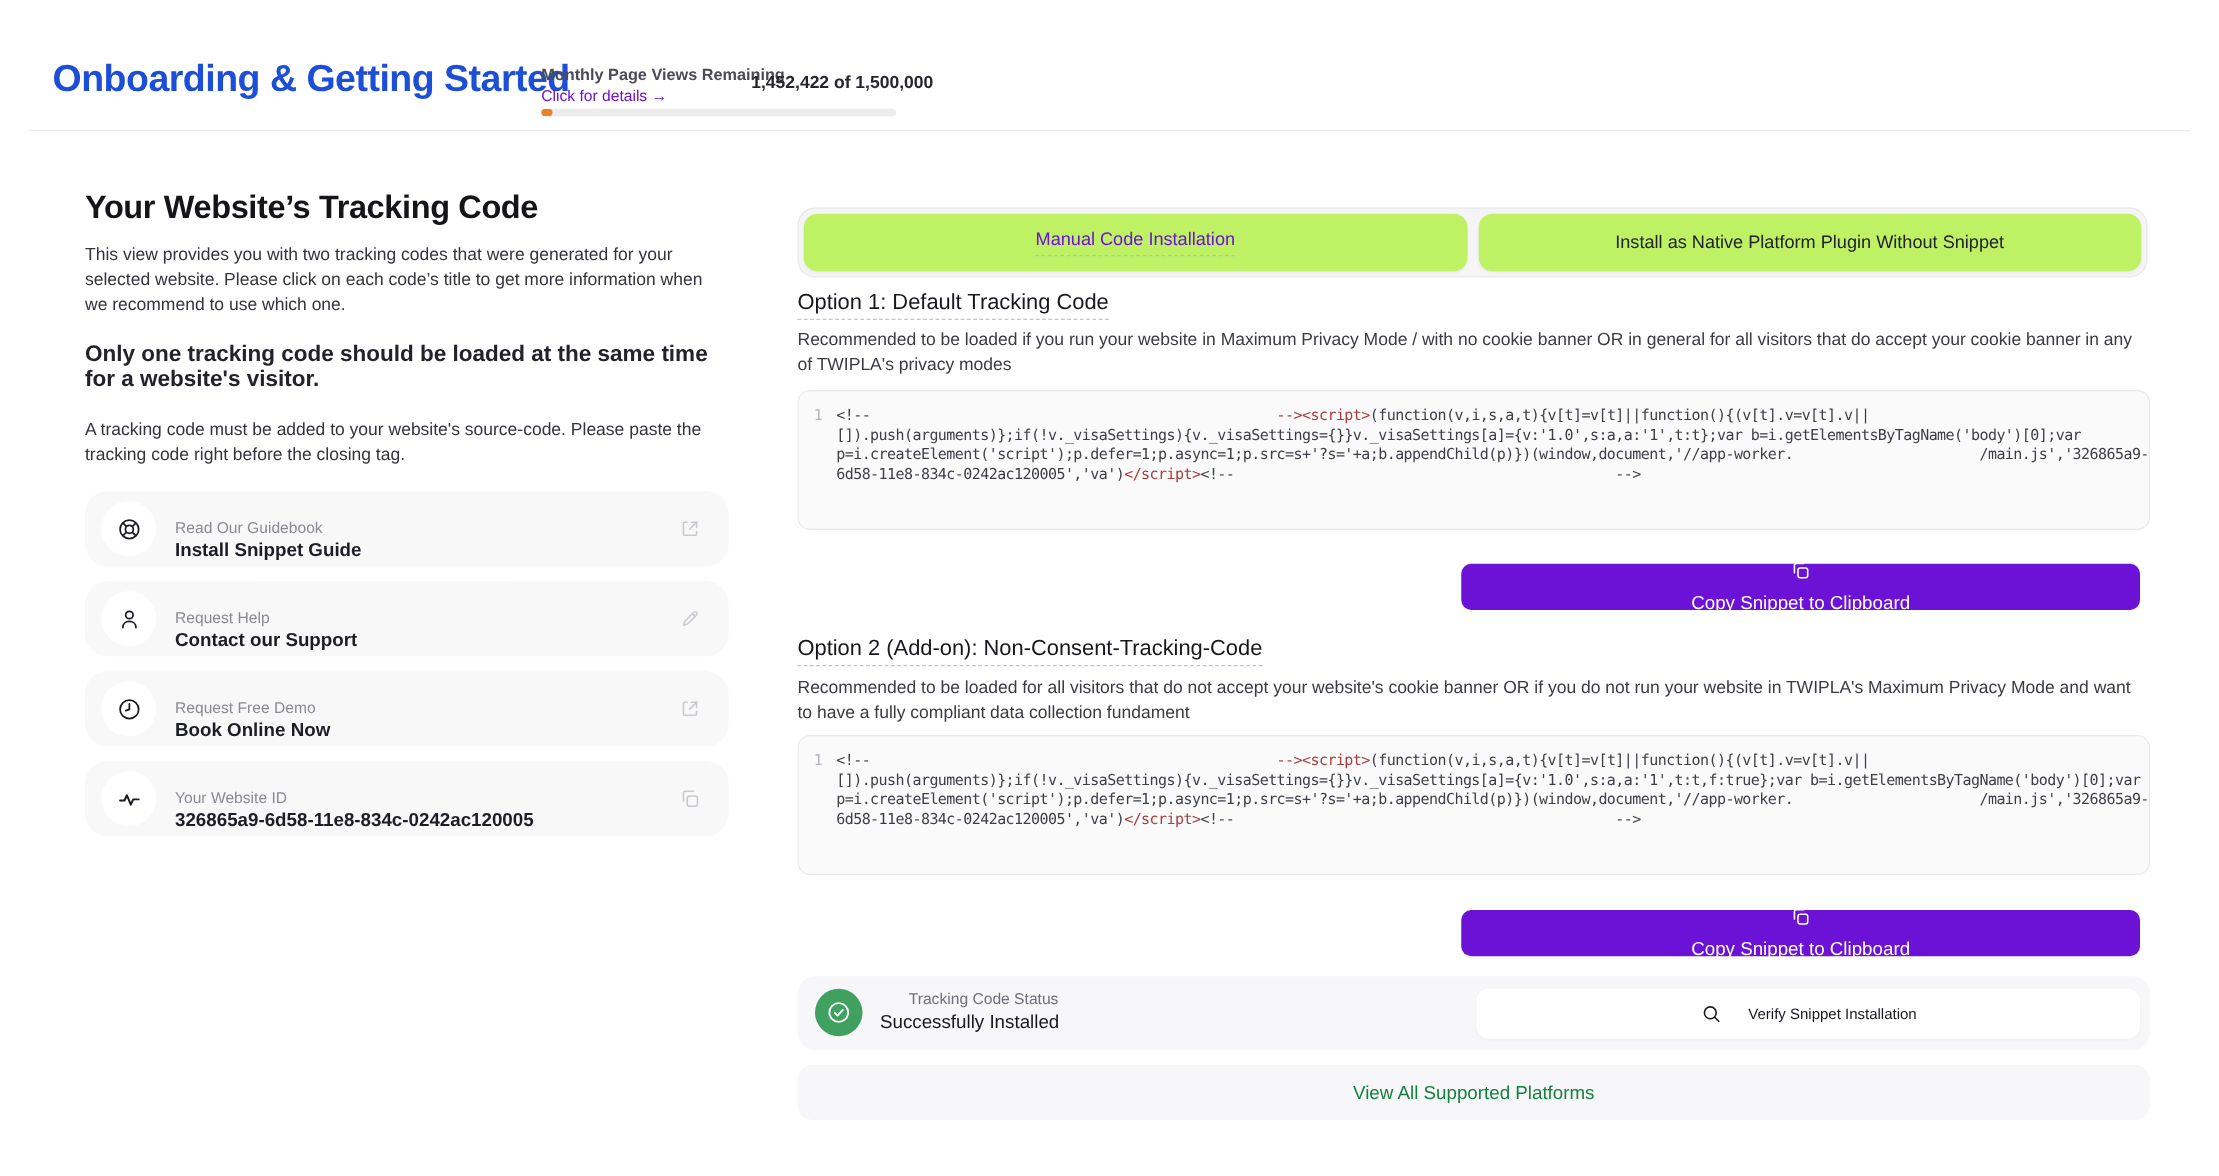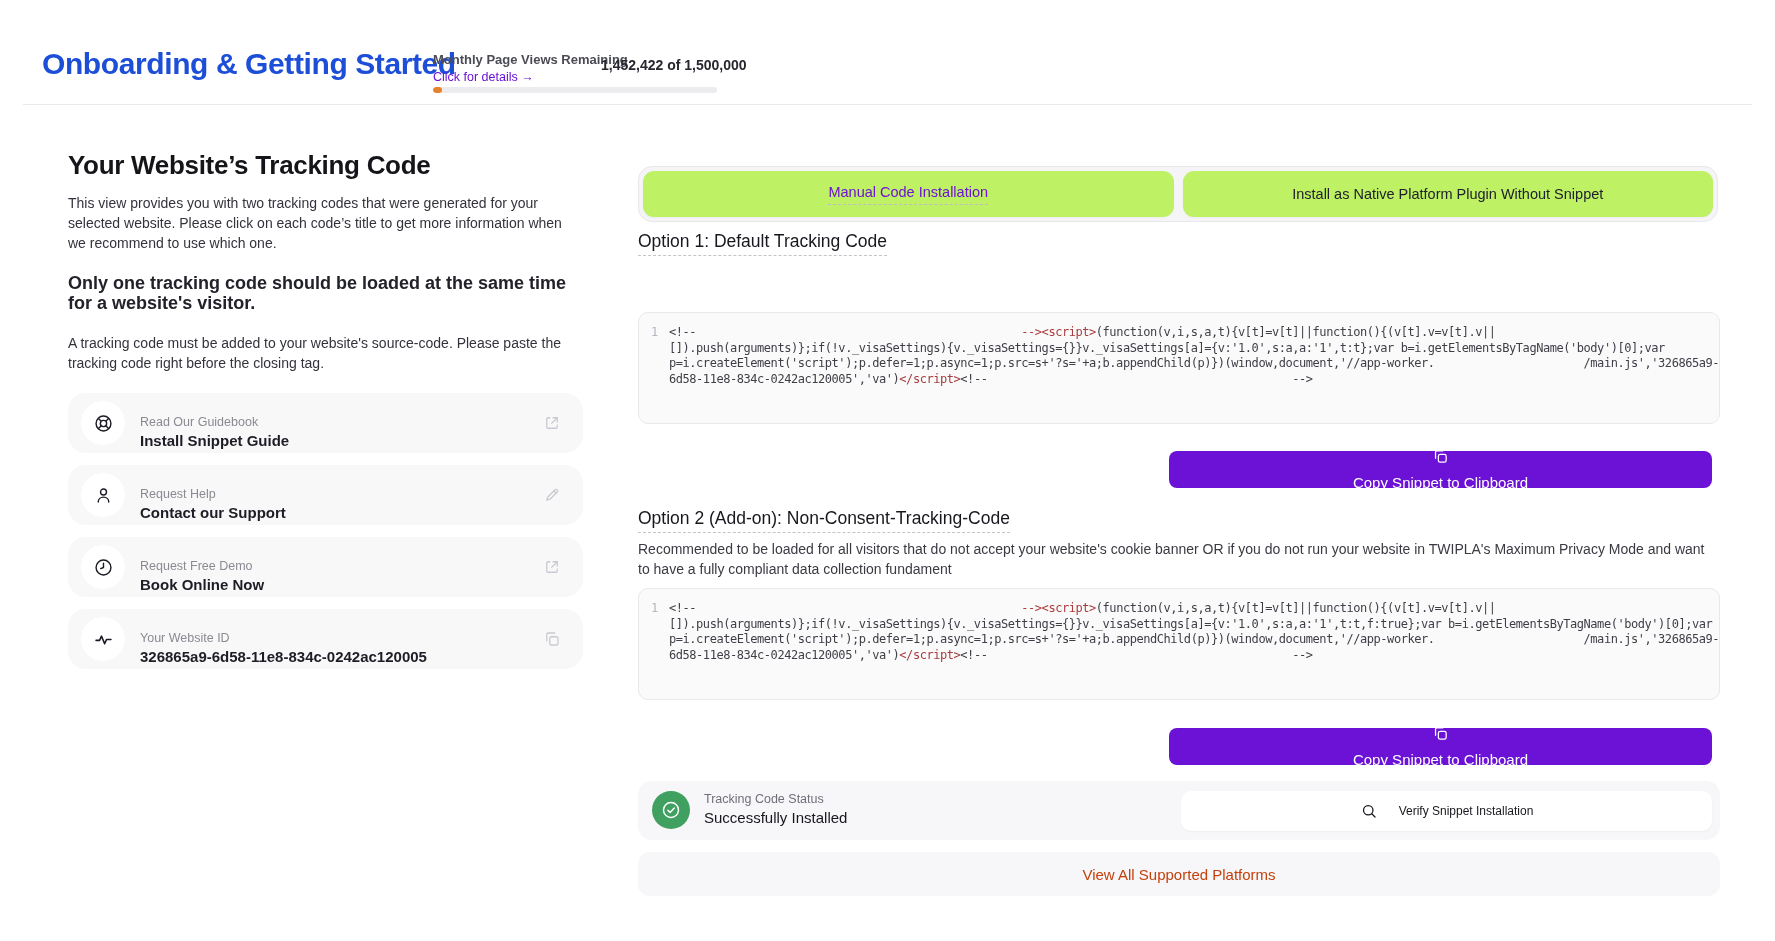--- a/index.html
+++ b/index.html
@@ -73,30 +73,30 @@
     flex-direction:column;
   }
   .status-bar{
     position:absolute;left:0;top:781px;width:1082px;height:59px;background:#f7f7f9;border-radius:14px;
   }
   .status-bubble{
     position:absolute;left:14px;top:10px;width:38px;height:38px;border-radius:50%;
     background:var(--green,#40a060);display:flex;align-items:center;justify-content:center;color:#fff;
   }
   .status-txt{position:absolute;left:66px;top:11px;}
-  .status-txt .lbl{font-size:12.5px;color:#6f6f79;margin-bottom:3px;}
+  .status-txt .lbl{font-size:12.5px;color:#6f6f79;margin-bottom:3px;margin-left:23px;}
   .status-txt .val{font-size:15px;font-weight:500;color:#17171e;}
   .verify-btn{
     position:absolute;right:8px;top:10px;width:531px;height:40px;background:#fff;border:none;border-radius:10px;
     display:flex;align-items:center;justify-content:center;gap:21px;font-size:12px;color:#17171e;
     cursor:pointer;font-family:"Liberation Sans",sans-serif;box-shadow:0 1px 2px rgba(20,20,30,.04);
   }
   .platforms-btn{
     position:absolute;left:0;top:852px;width:1082px;height:44px;background:#f7f7f9;border:none;border-radius:12px;
-    font-size:15px;font-weight:500;color:#c2410c;cursor:pointer;font-family:"Liberation Sans",sans-serif;
+    font-size:15px;font-weight:500;color:#15803d;cursor:pointer;font-family:"Liberation Sans",sans-serif;
   }
   svg{display:block;}
 </style>
 </head>
 <body>
 
 <div class="abs page-title">Onboarding &amp; Getting Started</div>
 <div class="abs views-label">Monthly Page Views Remaining</div>
 <a class="abs views-link">Click for details →</a>
 <div class="abs views-count">1,452,422 of 1,500,000</div>
@@ -195,20 +195,21 @@
   <div class="tabs">
     <div class="tab active">
       <span>Manual Code Installation</span>
     </div>
     <div class="tab">
       <span>Install as Native Platform Plugin Without Snippet</span>
     </div>
   </div>
 
   <div class="opt-title" style="top:231px;">Option 1: Default Tracking Code</div>
+  <div class="opt-desc" style="top:262px;">Recommended to be loaded if you run your website in Maximum Privacy Mode / with no cookie banner OR in general for all visitors that do accept your cookie banner in any of TWIPLA's privacy modes</div>
 
   <div class="codeblock" style="top:312px;">
     <span class="lineno">1</span>
     <pre><span class="tok-default">&lt;!--                                                </span><span class="tok-red">--&gt;&lt;script&gt;</span><span class="tok-default">(function(v,i,s,a,t){v[t]=v[t]||function(){(v[t].v=v[t].v||
 []).push(arguments)};if(!v._visaSettings){v._visaSettings={}}v._visaSettings[a]={v:'1.0',s:a,a:'1',t:t};var b=i.getElementsByTagName('body')[0];var
 p=i.createElement('script');p.defer=1;p.async=1;p.src=s+'?s='+a;b.appendChild(p)})(window,document,'//app-worker.                      /main.js','326865a9-
 6d58-11e8-834c-0242ac120005','va')</span><span class="tok-red">&lt;/script&gt;</span><span class="tok-default">&lt;!--                                             --&gt;</span></pre>
   </div>
 
   <button class="copy-btn" style="top:451px;">

